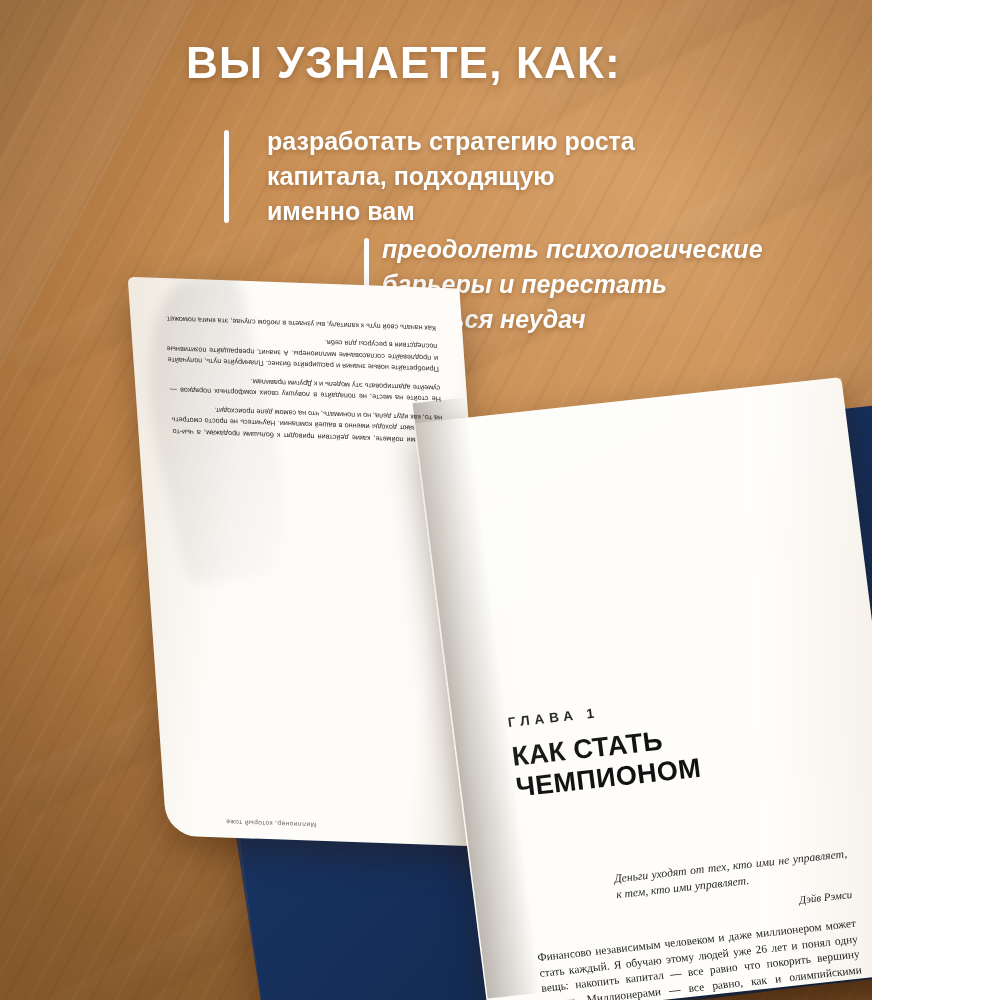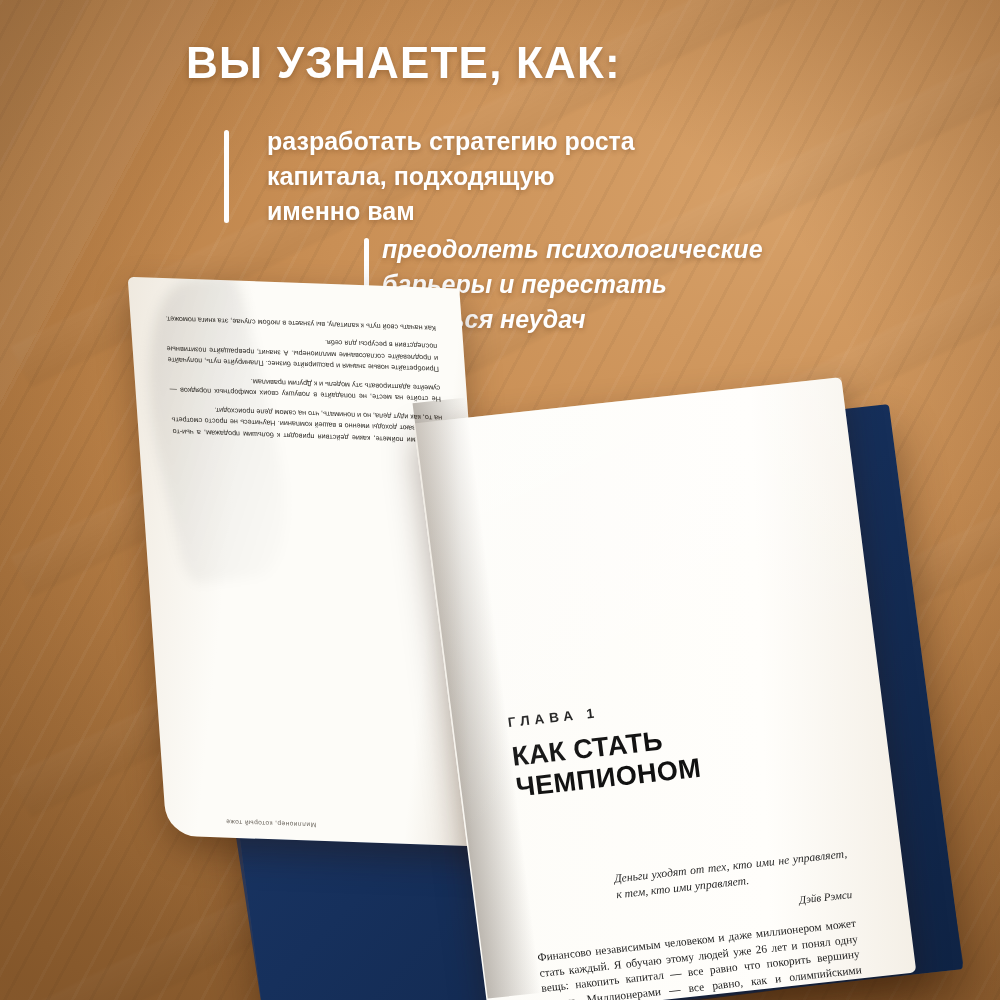--- a/index.html
+++ b/index.html
@@ -5,21 +5,21 @@
   html, body {
     margin: 0;
     padding: 0;
     background: #ffffff;
   }
   body {
     font-family: "Liberation Sans", sans-serif;
   }
   #stage {
     position: relative;
-    width: 1000px;
+    width: 872px;
     height: 1000px;
     overflow: hidden;
     background: #4c1d95;
   }
 
   
   .bg-base {
     position: absolute;
     inset: 0;
     background:

